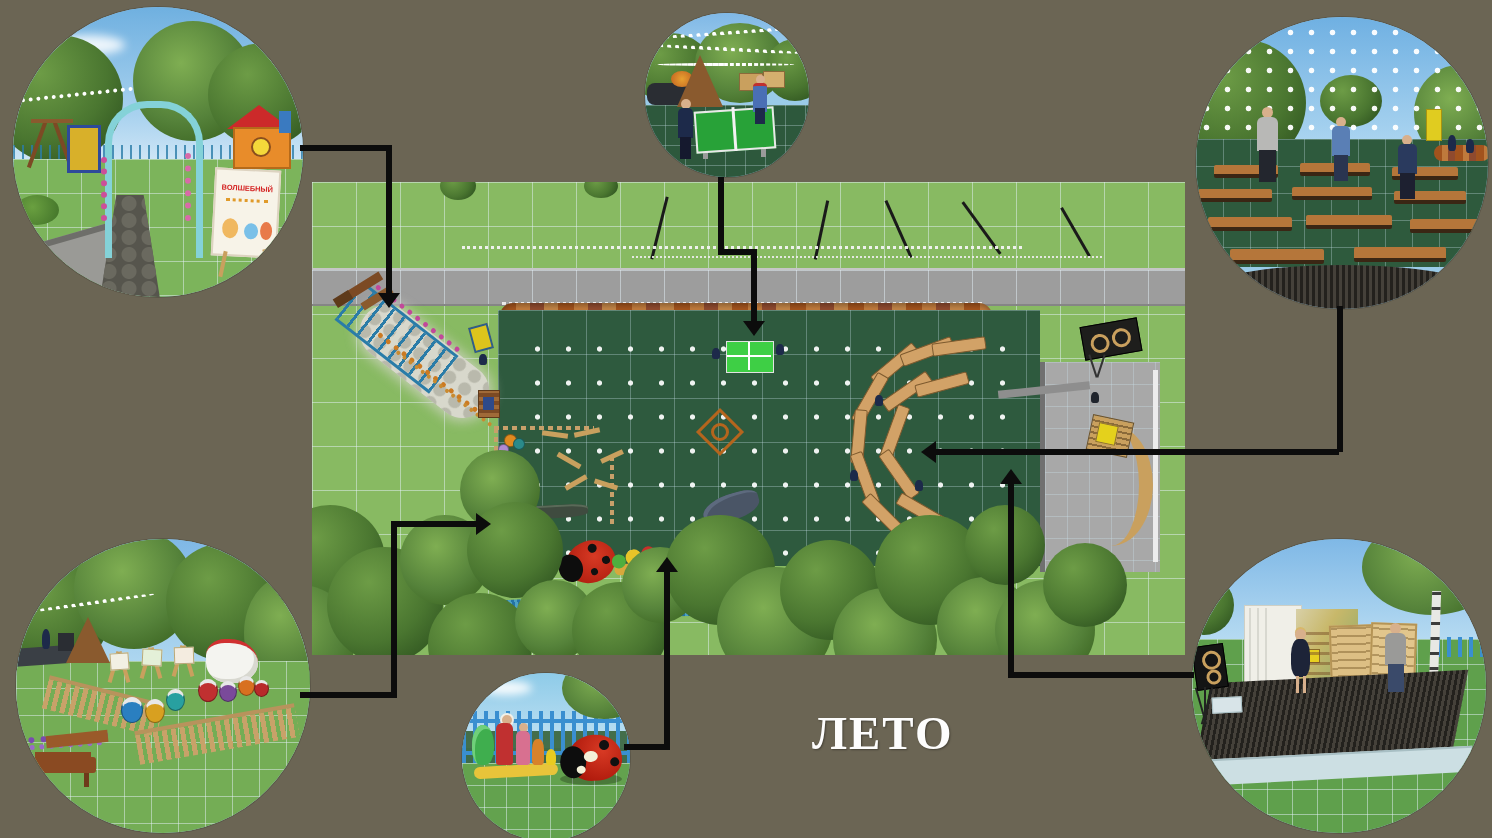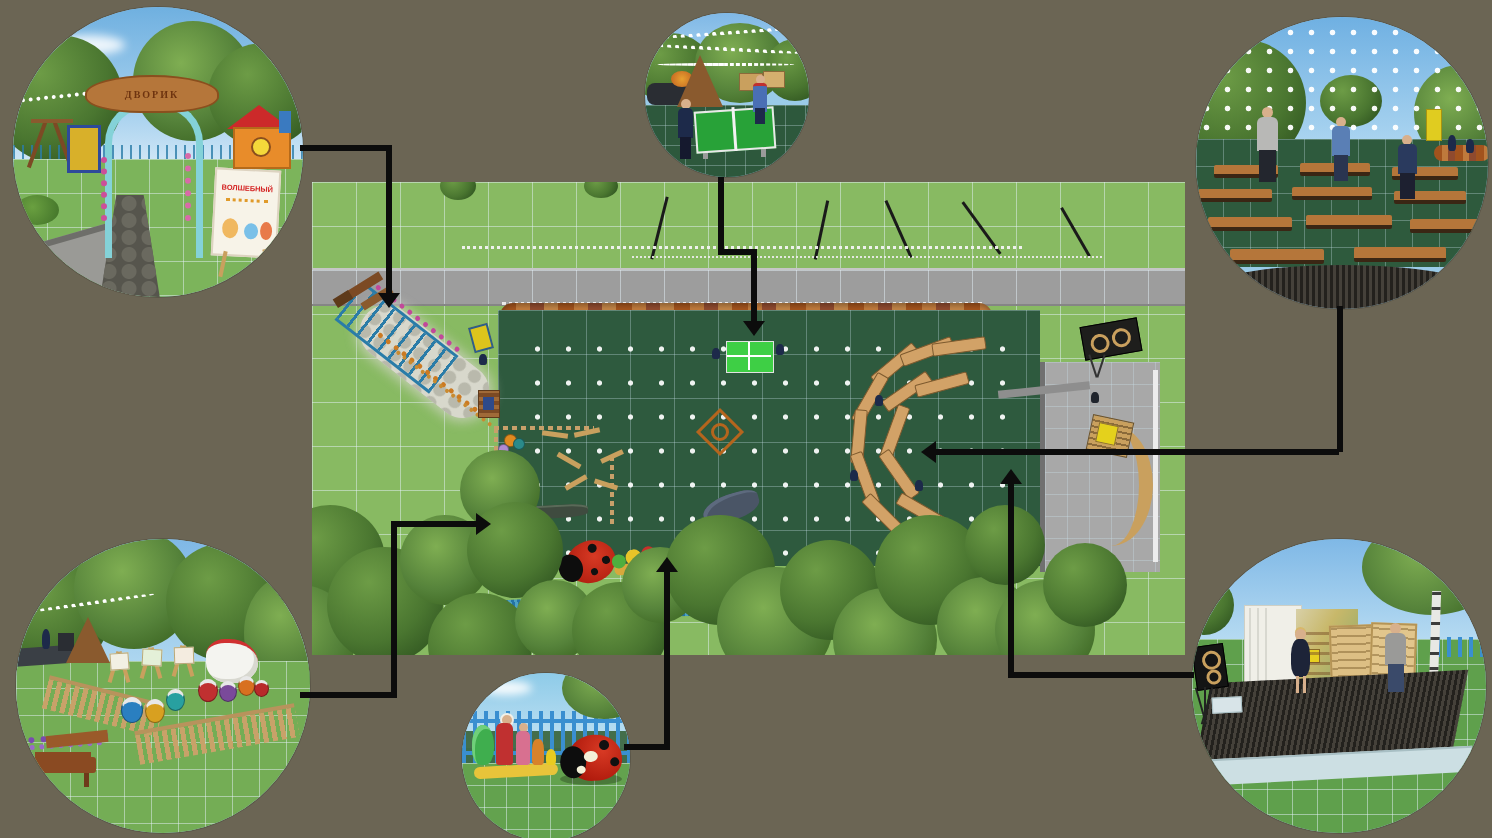--- a/index.html
+++ b/index.html
@@ -234,24 +234,20 @@
     <div class="tree" style="left:-20px;top:28px;width:130px;height:128px;"></div>
     <div class="tree2" style="left:120px;top:14px;width:120px;height:120px;"></div>
     <div class="tree" style="left:195px;top:36px;width:110px;height:104px;"></div>
     <div class="t" style="left:0;top:86px;width:120px;border-top:4px dotted #fff;transform:rotate(-6deg);"></div>
     <div class="t" style="left:0;top:138px;width:290px;height:22px;background-image:repeating-linear-gradient(90deg,rgba(42,124,168,.8) 0 2px, rgba(0,0,0,0) 2px 9px);"></div>
     <div class="t grid-l" style="left:0;top:152px;width:290px;height:138px;background-color:#7cb45b;background-size:34px 34px;"></div>
     <div class="t" style="left:-24px;top:232px;width:140px;height:90px;background:#9a9a96;transform:rotate(-16deg);border-top:6px solid #6e6e6a;"></div>
     <div class="t" style="left:86px;top:188px;width:62px;height:110px;clip-path:polygon(28% 0,72% 0,100% 100%,0 100%);
                 background-color:#56554d;background-image:radial-gradient(circle,#6a695f 7px, transparent 8px);background-size:20px 17px;"></div>
     <div class="t" style="left:92px;top:94px;width:84px;height:150px;border:7px solid #84d2d8;border-bottom:none;border-radius:42px 42px 0 0;"></div>
-    <div class="t" style="left:72px;top:68px;width:130px;height:34px;background:#b5763a;border-radius:50% 50% 42% 42%;border:2px solid #8a4f1e;
-                display:flex;align-items:center;justify-content:center;">
-      <span style="font-family:'Liberation Serif',serif;font-weight:bold;font-size:10px;color:#6e3410;letter-spacing:2px;">ДВОРИК</span>
-    </div>
     <div class="t" style="left:88px;top:150px;height:64px;border-left:6px dotted #cc4f9a;"></div>
     <div class="t" style="left:172px;top:146px;height:68px;border-left:6px dotted #d86aa8;"></div>
     <div class="t" style="left:200px;top:162px;width:62px;height:84px;background:#f7f3e8;border:2px solid #ddd3c0;transform:rotate(3deg);">
       <div style="margin-top:13px;text-align:center;font-size:8px;font-weight:bold;color:#d42020;white-space:nowrap;transform:scale(.92);">ВОЛШЕБНЫЙ</div>
       <div class="t" style="left:10px;top:28px;width:42px;border-top:3px dotted #e09a2a;"></div>
       <div class="t rnd" style="left:8px;top:48px;width:16px;height:20px;background:#f0b860;"></div>
       <div class="t rnd" style="left:30px;top:52px;width:14px;height:16px;background:#7ac0e8;"></div>
       <div class="t rnd" style="left:46px;top:50px;width:12px;height:18px;background:#e87a4a;"></div>
     </div>
     <div class="t" style="left:208px;top:244px;width:4px;height:26px;background:#c9a05e;transform:rotate(12deg);"></div>
@@ -435,14 +431,15 @@
     <div class="t" style="left:196px;top:125px;width:16px;height:28px;background:#3a4a6a;"></div>
     <div class="t" style="left:2px;top:106px;width:30px;height:42px;background:#141414;transform:rotate(-8deg);border:1px solid #000;">
       <div class="t rnd" style="left:8px;top:5px;width:13px;height:13px;border:3px solid #c9a05e;"></div>
       <div class="t rnd" style="left:10px;top:24px;width:9px;height:9px;border:3px solid #c9a05e;"></div>
     </div>
     <div class="t" style="left:14px;top:148px;width:2px;height:38px;background:#222;transform:rotate(16deg);"></div>
     <div class="t" style="left:8px;top:148px;width:2px;height:38px;background:#222;transform:rotate(-16deg);"></div>
     <div class="t" style="left:12px;top:148px;width:2px;height:40px;background:#222;"></div>
   </div>
 
+  <div class="title">ЛЕТО</div>
 
 </div>
 
 </body></html>

